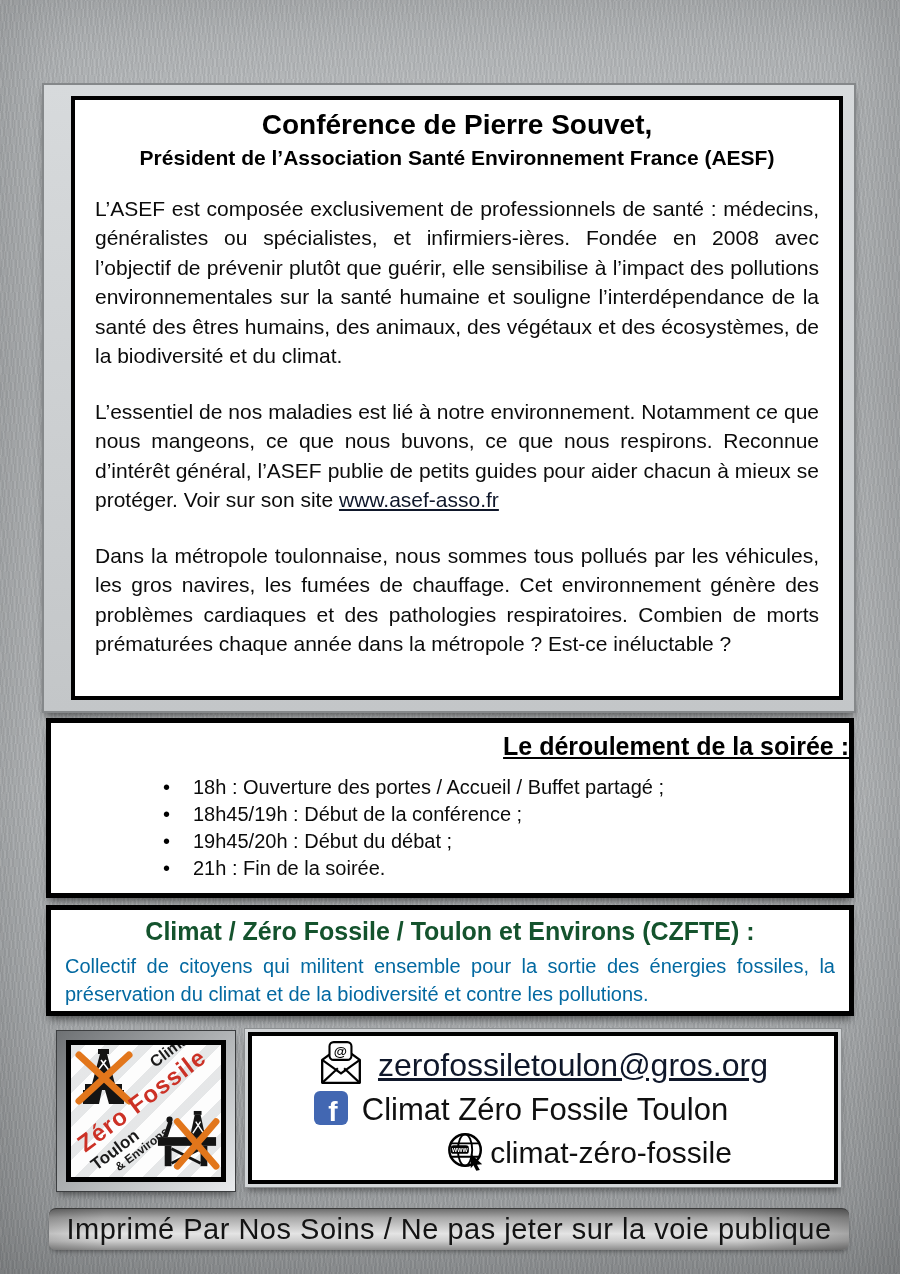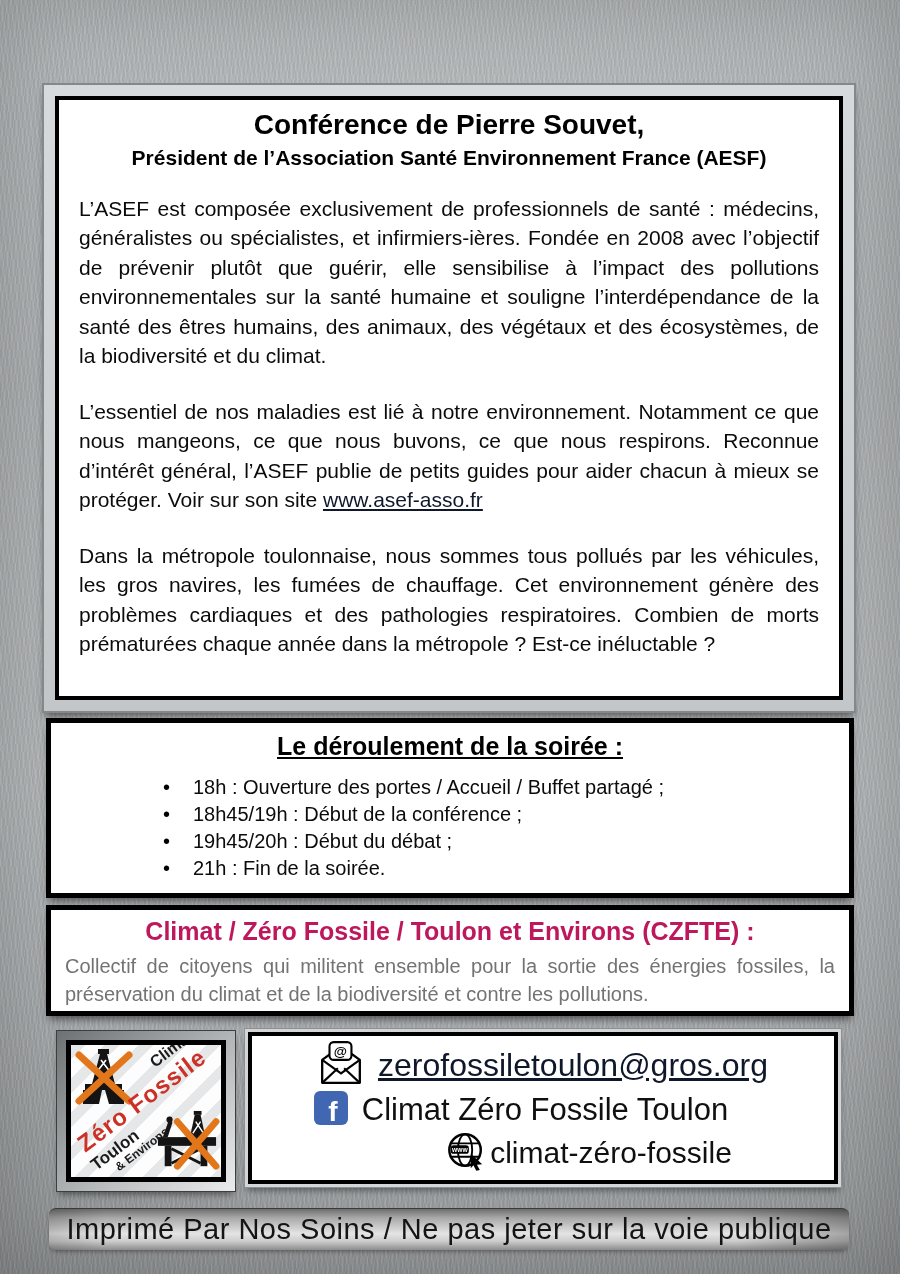--- a/index.html
+++ b/index.html
@@ -20,49 +20,50 @@
   
   .main-frame {
     position:absolute; left:42px; top:83px; width:814px; height:630px;
     background:linear-gradient(180deg,#d7dadc,#c3c6c8);
     border:2px solid #85888a;
     box-shadow:0 6px 8px -3px rgba(0,0,0,0.55);
   }
   .main-box {
     position:absolute; inset:11px; background:#fff; border:4px solid #000;
     padding:8px 20px 0 20px;
+    margin-left:16px;
   }
   .conf-title { text-align:center; font-size:28px; font-weight:bold; color:#000; line-height:1.2; }
   .conf-subtitle { text-align:center; font-size:21px; font-weight:bold; color:#000; margin-top:4px; }
   .body-par { font-size:21px; line-height:29.5px; color:#0b0b0b; text-align:justify; margin-top:26px; }
   .body-par:first-of-type { margin-top:24px; }
   a.doc-link { color:#0f172a; text-decoration:underline; cursor:pointer; }
 
   
   .schedule-box {
     position:absolute; left:46px; top:718px; width:808px; height:180px;
     background:#fff; border:5px solid #000;
     box-shadow:0 6px 8px -3px rgba(0,0,0,0.55);
     padding-top:9px;
   }
-  .schedule-title { text-align:center; font-size:25px; font-weight:bold; text-decoration:underline; color:#000; }
+  .schedule-title { text-align:right; font-size:25px; font-weight:bold; text-decoration:underline; color:#000; }
   .schedule-list { list-style:none; margin-top:13px; padding-left:112px; }
   .schedule-list li { font-size:20px; line-height:27px; color:#0b0b0b; }
   .schedule-list li::before { content:"•"; display:inline-block; width:30px; font-size:20px; color:#000; }
   .sch-time { font-weight:normal; }
 
   
   .czfte-box {
     position:absolute; left:46px; top:905px; width:808px; height:111px;
     background:#fff; border:5px solid #000;
     box-shadow:0 6px 8px -3px rgba(0,0,0,0.55);
     padding:7px 14px 0 14px;
   }
-  .czfte-title { text-align:center; font-size:25px; font-weight:bold; color:#be185d; }
-  .czfte-text { font-size:20px; line-height:27.5px; color:#737373; text-align:justify; margin-top:7px; }
+  .czfte-title { text-align:center; font-size:25px; font-weight:bold; color:#14532d; }
+  .czfte-text { font-size:20px; line-height:27.5px; color:#0369a1; text-align:justify; margin-top:7px; }
 
   
   .logo-frame {
     position:absolute; left:56px; top:1030px; width:180px; height:162px;
     background:linear-gradient(135deg,#6e7174 0%,#a9acae 45%,#e9ebed 100%);
     border:1px solid #3c3e40; padding:9px;
     box-shadow:0 5px 7px -3px rgba(0,0,0,0.5);
   }
   .logo-box {
     position:relative; width:100%; height:100%;

